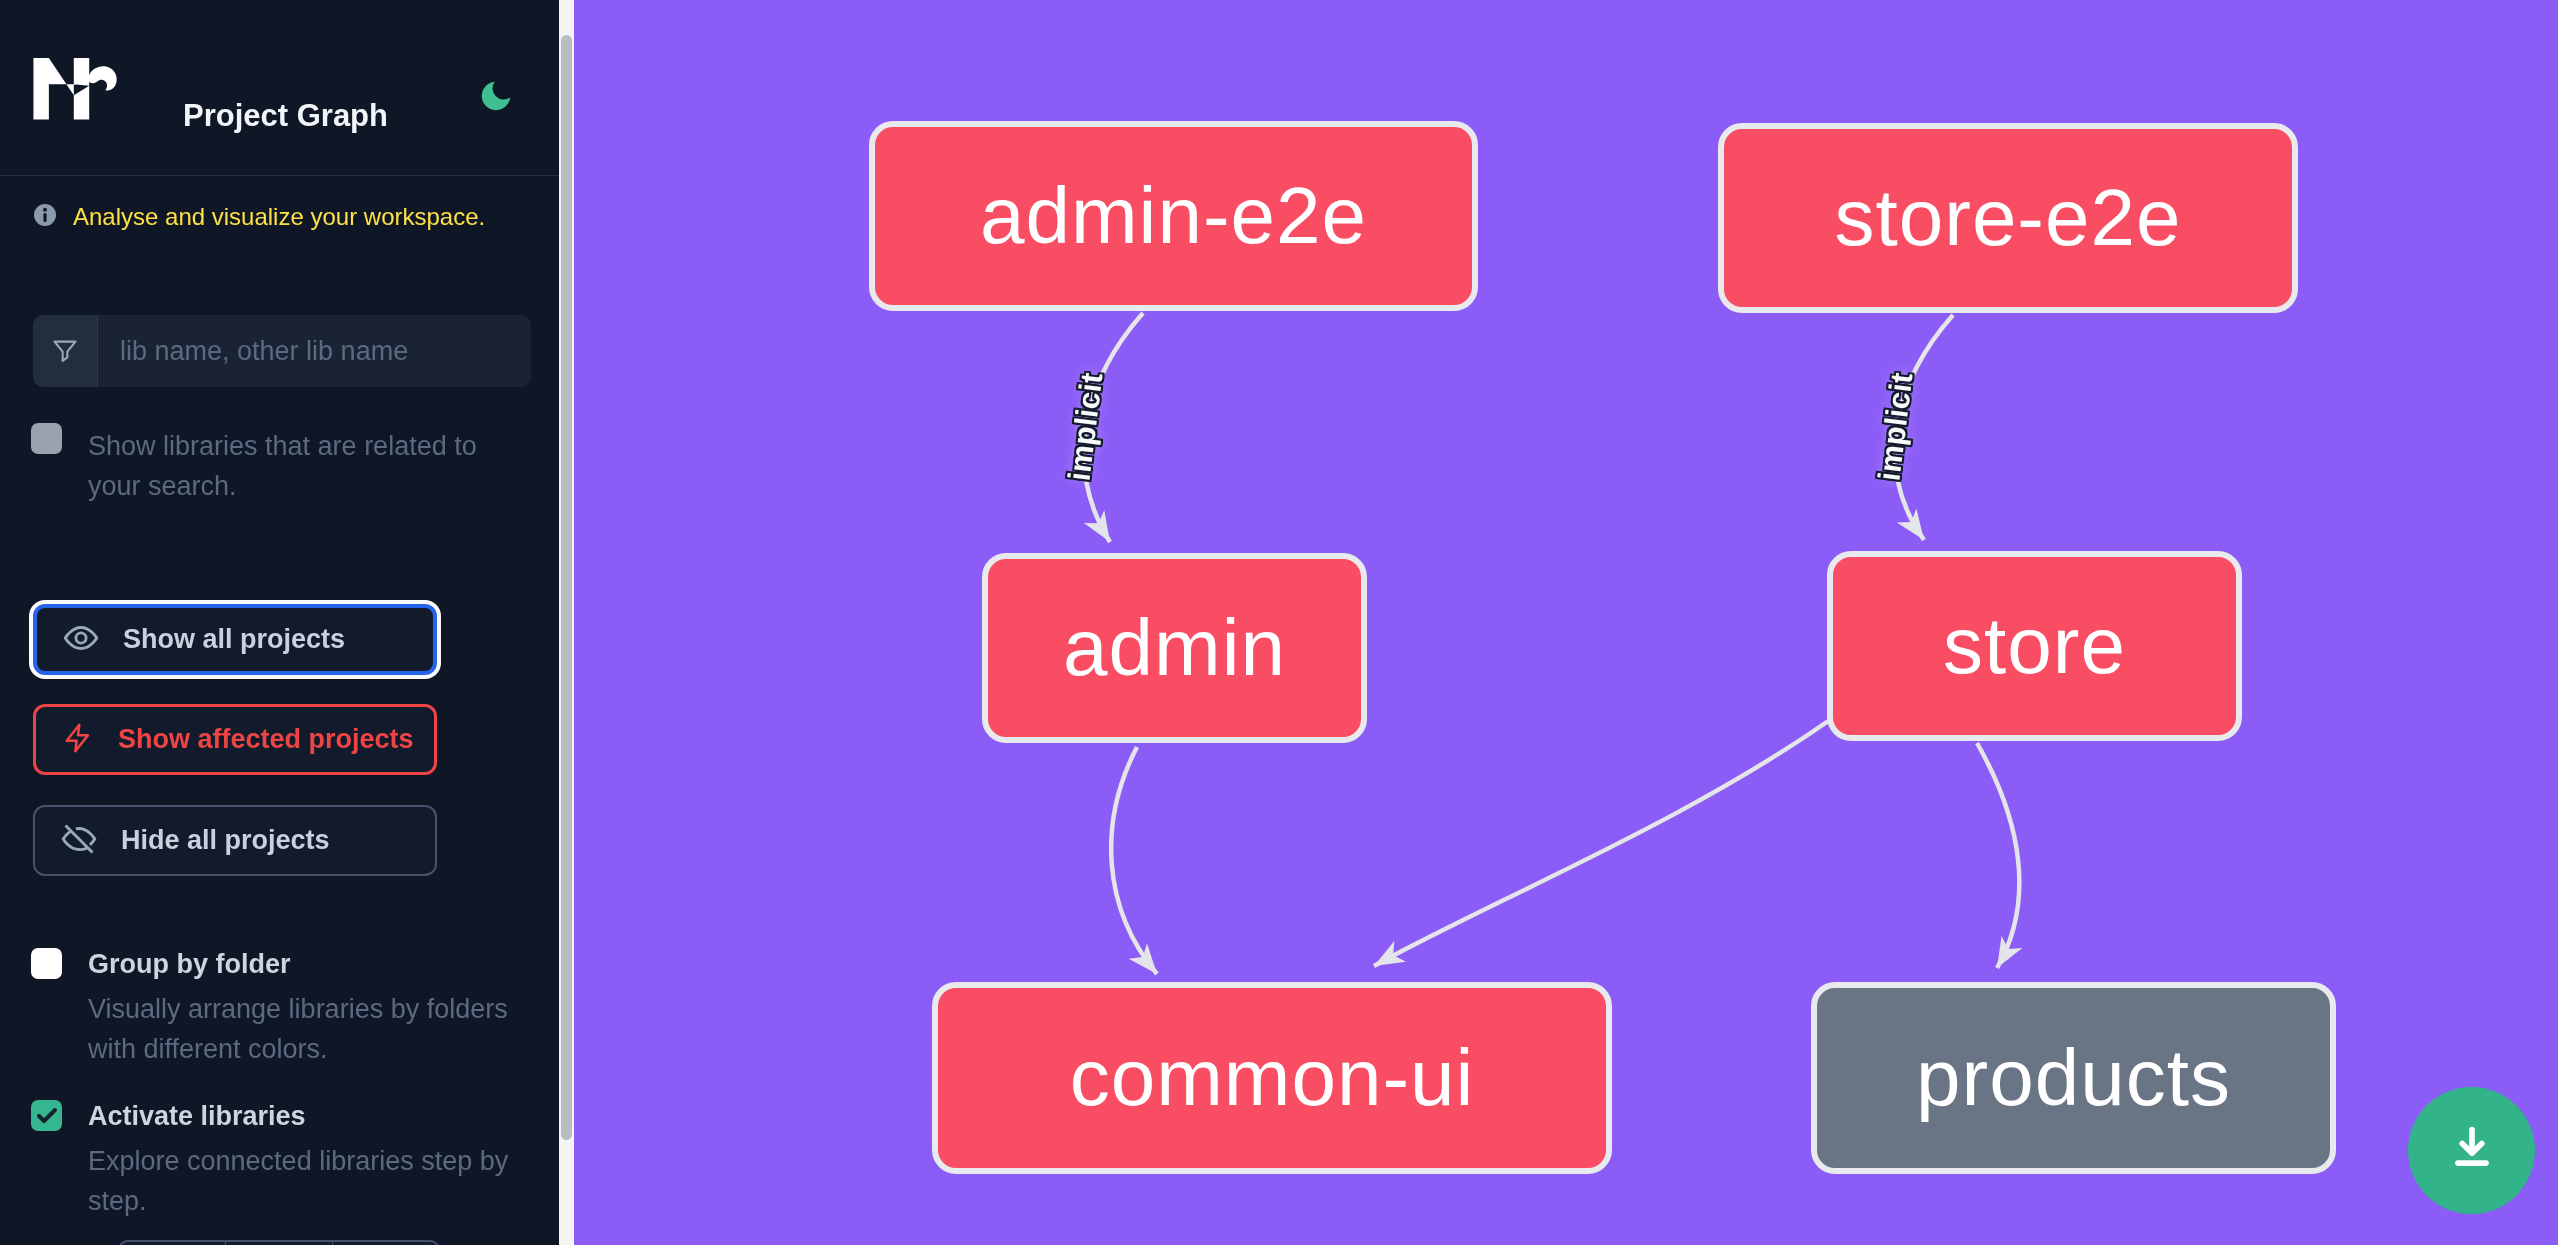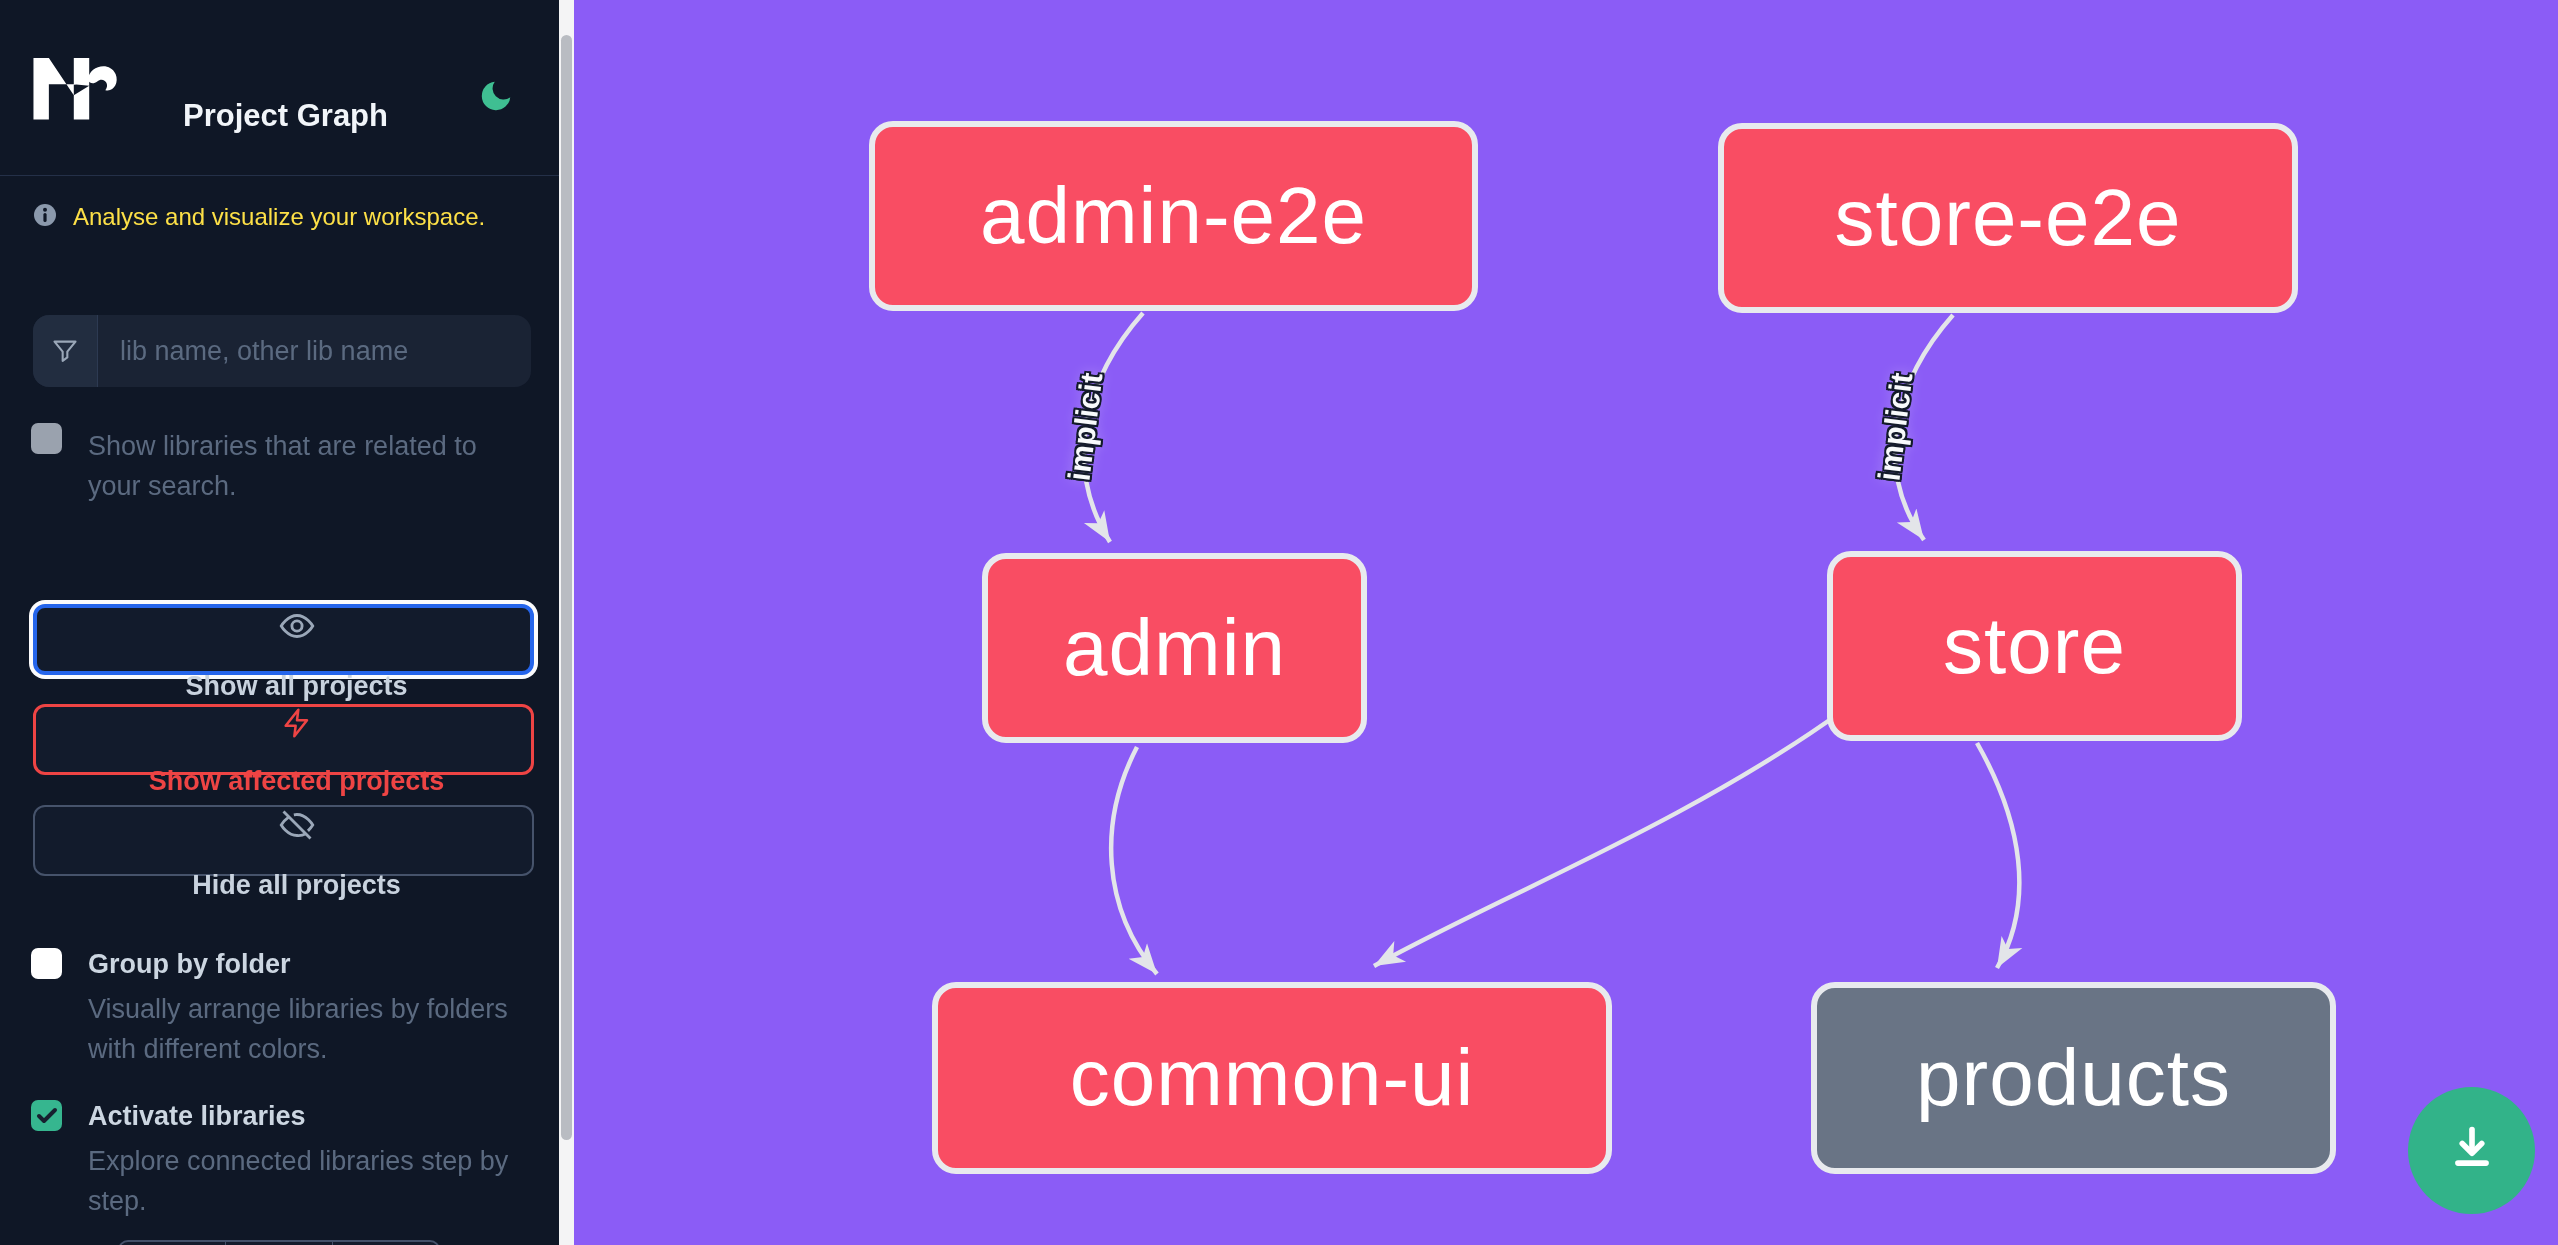--- a/index.html
+++ b/index.html
@@ -36,21 +36,21 @@
   .sb-scroll-track{position:absolute;right:0;top:0;width:15px;height:1245px;background:#f4f4f5;}
   .sb-scroll-thumb{position:absolute;left:2px;top:35px;width:11px;height:1105px;background:#b9bcc2;border-radius:6px;}
   .sb-header{position:absolute;left:0;top:0;width:559px;height:176px;border-bottom:1px solid #243048;box-sizing:border-box;}
   .logo{position:absolute;left:30px;top:55px;width:92px;height:66px;}
   .sb-title{position:absolute;left:183px;top:77px;font-size:31px;font-weight:bold;color:#f1f5f9;}
   .moon-btn{position:absolute;left:474px;top:75px;width:44px;height:44px;background:none;border:none;padding:0;cursor:pointer;}
   .tagline-row{position:absolute;left:33px;top:203px;display:flex;align-items:center;gap:16px;}
   .tagline-text{font-size:24px;color:#fde047;}
   .search-box{
     position:absolute;left:33px;top:315px;width:498px;height:72px;background:#1a2334;
-    border-radius:16px;display:flex;align-items:stretch;overflow:hidden;box-sizing:border-box;
+    border-radius:10px;display:flex;align-items:stretch;overflow:hidden;box-sizing:border-box;
   }
   .search-icon-cell{
     width:64px;background:#222d40;border-right:1px solid #2d3a52;
     display:flex;align-items:center;justify-content:center;flex:none;
   }
   .search-input{
     flex:1;background:transparent;border:none;outline:none;color:#c6d0dd;
     font-size:27px;padding:0 22px;font-family:"Liberation Sans",sans-serif;
   }
   .search-input::placeholder{color:#5b6a80;opacity:1;}
@@ -58,23 +58,23 @@
   .opt-box{
     position:absolute;left:0;top:3px;width:31px;height:31px;border-radius:7px;box-sizing:border-box;
     display:flex;align-items:center;justify-content:center;cursor:pointer;
   }
   .opt-box.gray{background:#9aa2ae;}
   .opt-box.white{background:#ffffff;}
   .opt-box.green{background:#36b68f;}
   .opt-label{margin-left:57px;font-size:27px;font-weight:bold;color:#ccd6e1;line-height:38px;cursor:pointer;}
   .opt-desc{margin-left:57px;margin-top:6px;font-size:27px;color:#5b6a80;line-height:40px;max-width:430px;}
   .sb-btn{
-    position:absolute;left:33px;width:501px;height:71px;border-radius:12px;background:#121b2c;
+    position:absolute;left:33px;width:404px;height:71px;border-radius:12px;background:#121b2c;
     display:flex;align-items:center;gap:24px;padding:0 0 0 26px;box-sizing:border-box;cursor:pointer;
-    border:2px solid #46536b;font-family:"Liberation Sans",sans-serif;flex-direction:column;
+    border:2px solid #46536b;font-family:"Liberation Sans",sans-serif;
   }
   .sb-btn .lbl{font-size:27px;font-weight:bold;color:#c8d2de;}
   .sb-btn.focused{border:4px solid #2565eb;box-shadow:0 0 0 4px #fbfbfc;}
   .sb-btn.danger{border:3px solid #ee4444;}
   .sb-btn.danger .lbl{color:#ee4444;}
   .seg{
     position:absolute;left:118px;top:1240px;width:322px;height:42px;
     border:2px solid #44516a;border-radius:10px;background:#141c2d;display:flex;box-sizing:border-box;
   }
   .seg-cell{flex:1;border-right:1px solid #44516a;}

